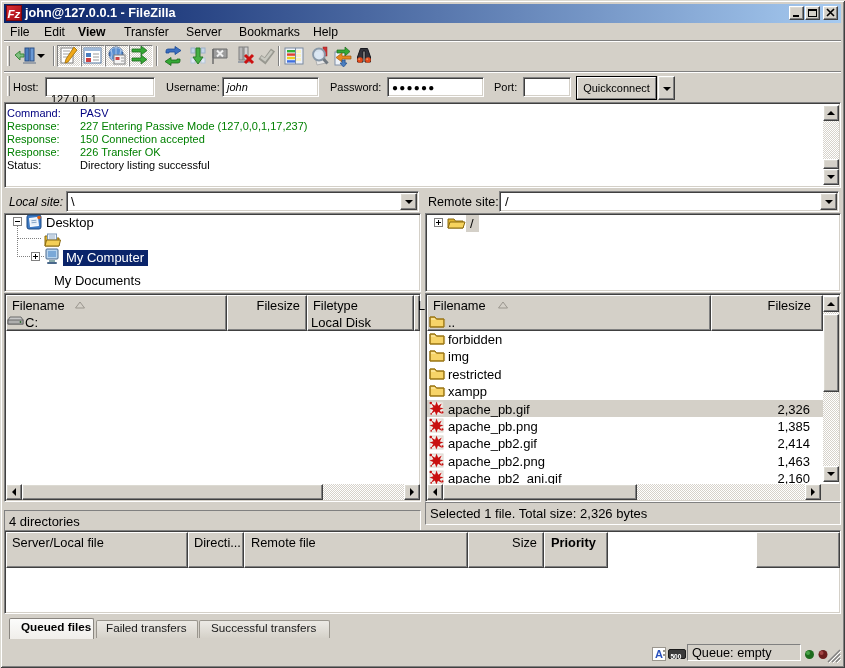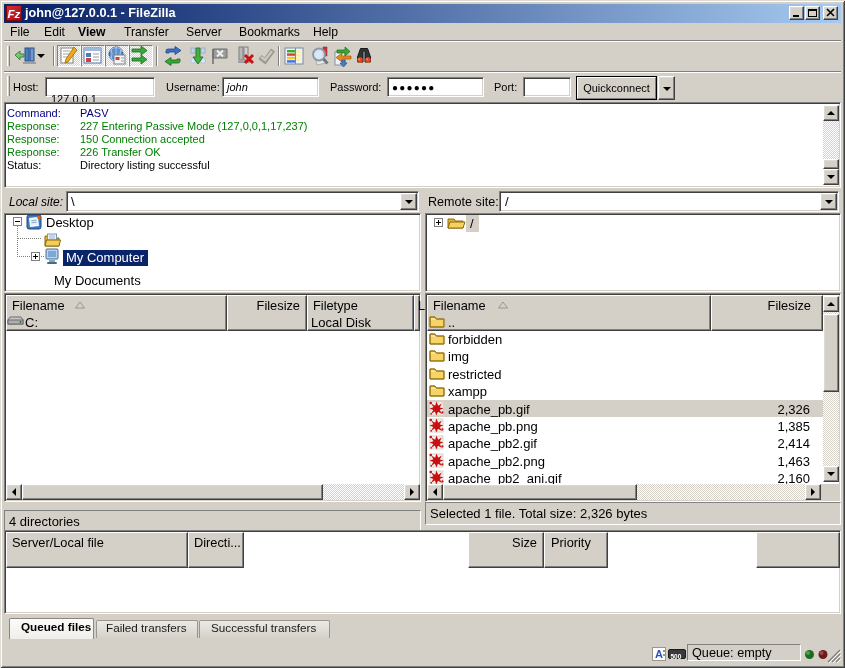--- a/index.html
+++ b/index.html
@@ -467,24 +467,27 @@
     <div class="abs t13" style="left:4px;top:3px;">Selected 1 file. Total size: 2,326 bytes</div>
   </div>
 
 <div class="abs sunken" id="queue" style="left:4px;top:530px;width:837px;height:84px;">
   <div class="hdrcell" style="left:1px;top:1px;width:182px;">
       <span style="position:absolute;left:5px;top:2px;">Server/Local file</span>
     </div>
   <div class="hdrcell" style="left:183px;top:1px;width:56px;">
       <span style="position:absolute;left:5px;top:2px;">Directi...</span>
     </div>
+  <div class="hdrcell" style="left:239px;top:1px;width:224px;">
+      <span style="position:absolute;left:6px;top:2px;">Remote file</span>
+    </div>
   <div class="hdrcell" style="left:463px;top:1px;width:76px;">
       <span style="position:absolute;right:6px;top:2px;">Size</span>
     </div>
-  <div class="hdrcell" style="left:539px;top:1px;width:64px;">
+  <div class="hdrcell" style="left:539px;top:1px;width:64px;font-weight:bold;">
       <span style="position:absolute;left:6px;top:2px;">Priority</span>
     </div>
   <div class="hdrcell" style="left:751px;top:1px;width:84px;"></div>
 </div>
 
 <div class="abs" id="tabs" style="left:4px;top:616px;width:837px;height:24px;">
   <div class="abs" style="left:92px;top:4px;width:102px;height:18px;border:1px solid #9a968e;border-bottom:none;border-radius:2px 2px 0 0;background:linear-gradient(#eceae5,#d5d1c9);"></div>
   <div class="abs" style="left:102px;top:5px;color:#1a1a1a;font-size:11.7px;">Failed transfers</div>
   <div class="abs" style="left:195px;top:4px;width:131px;height:18px;border:1px solid #9a968e;border-bottom:none;border-radius:2px 2px 0 0;background:linear-gradient(#eceae5,#d5d1c9);"></div>
   <div class="abs" style="left:207px;top:5px;color:#1a1a1a;font-size:11.7px;">Successful transfers</div>

